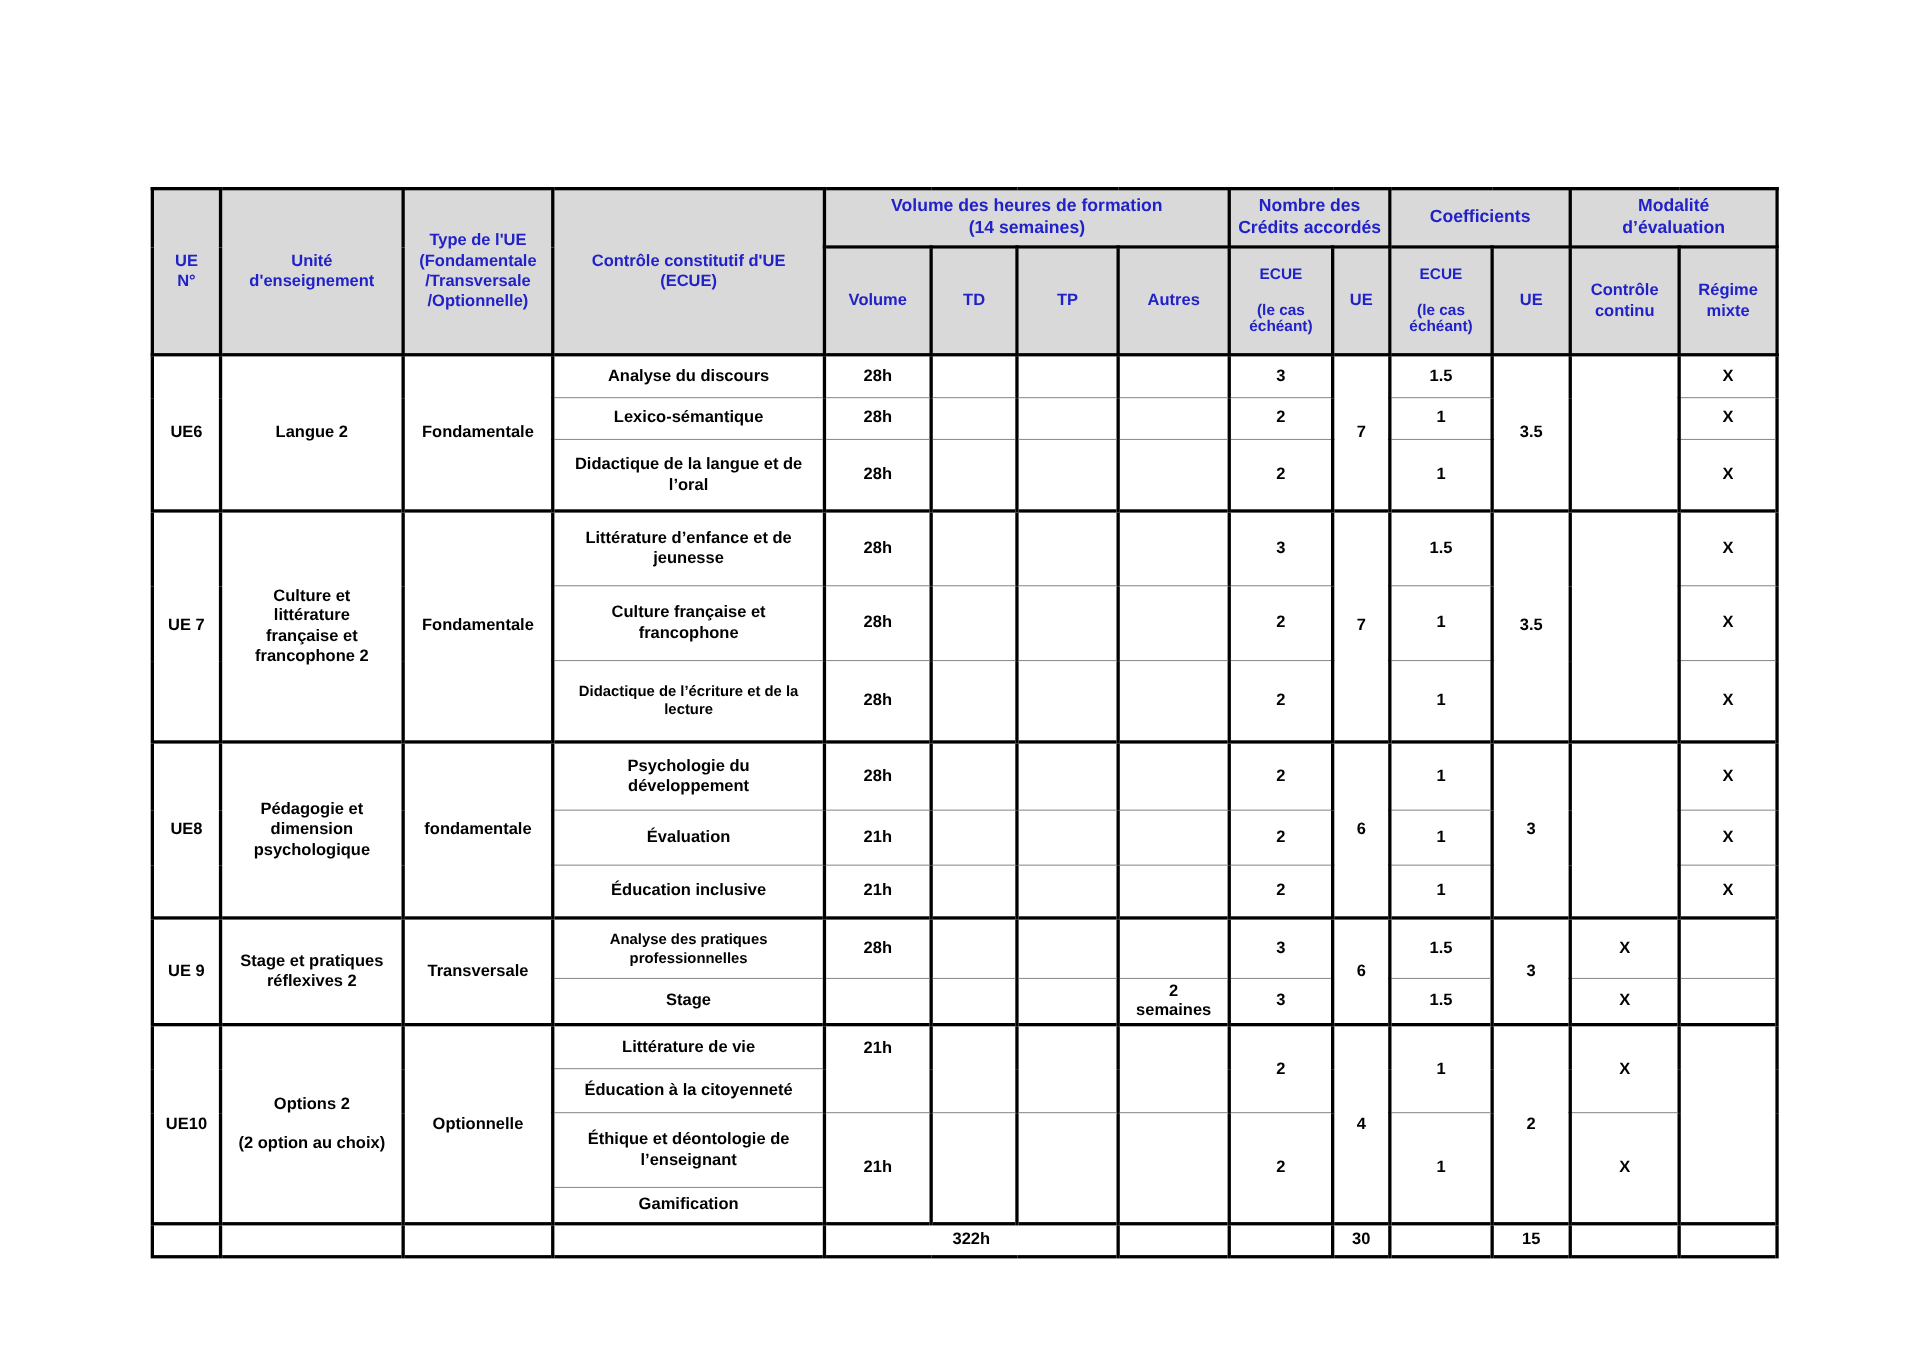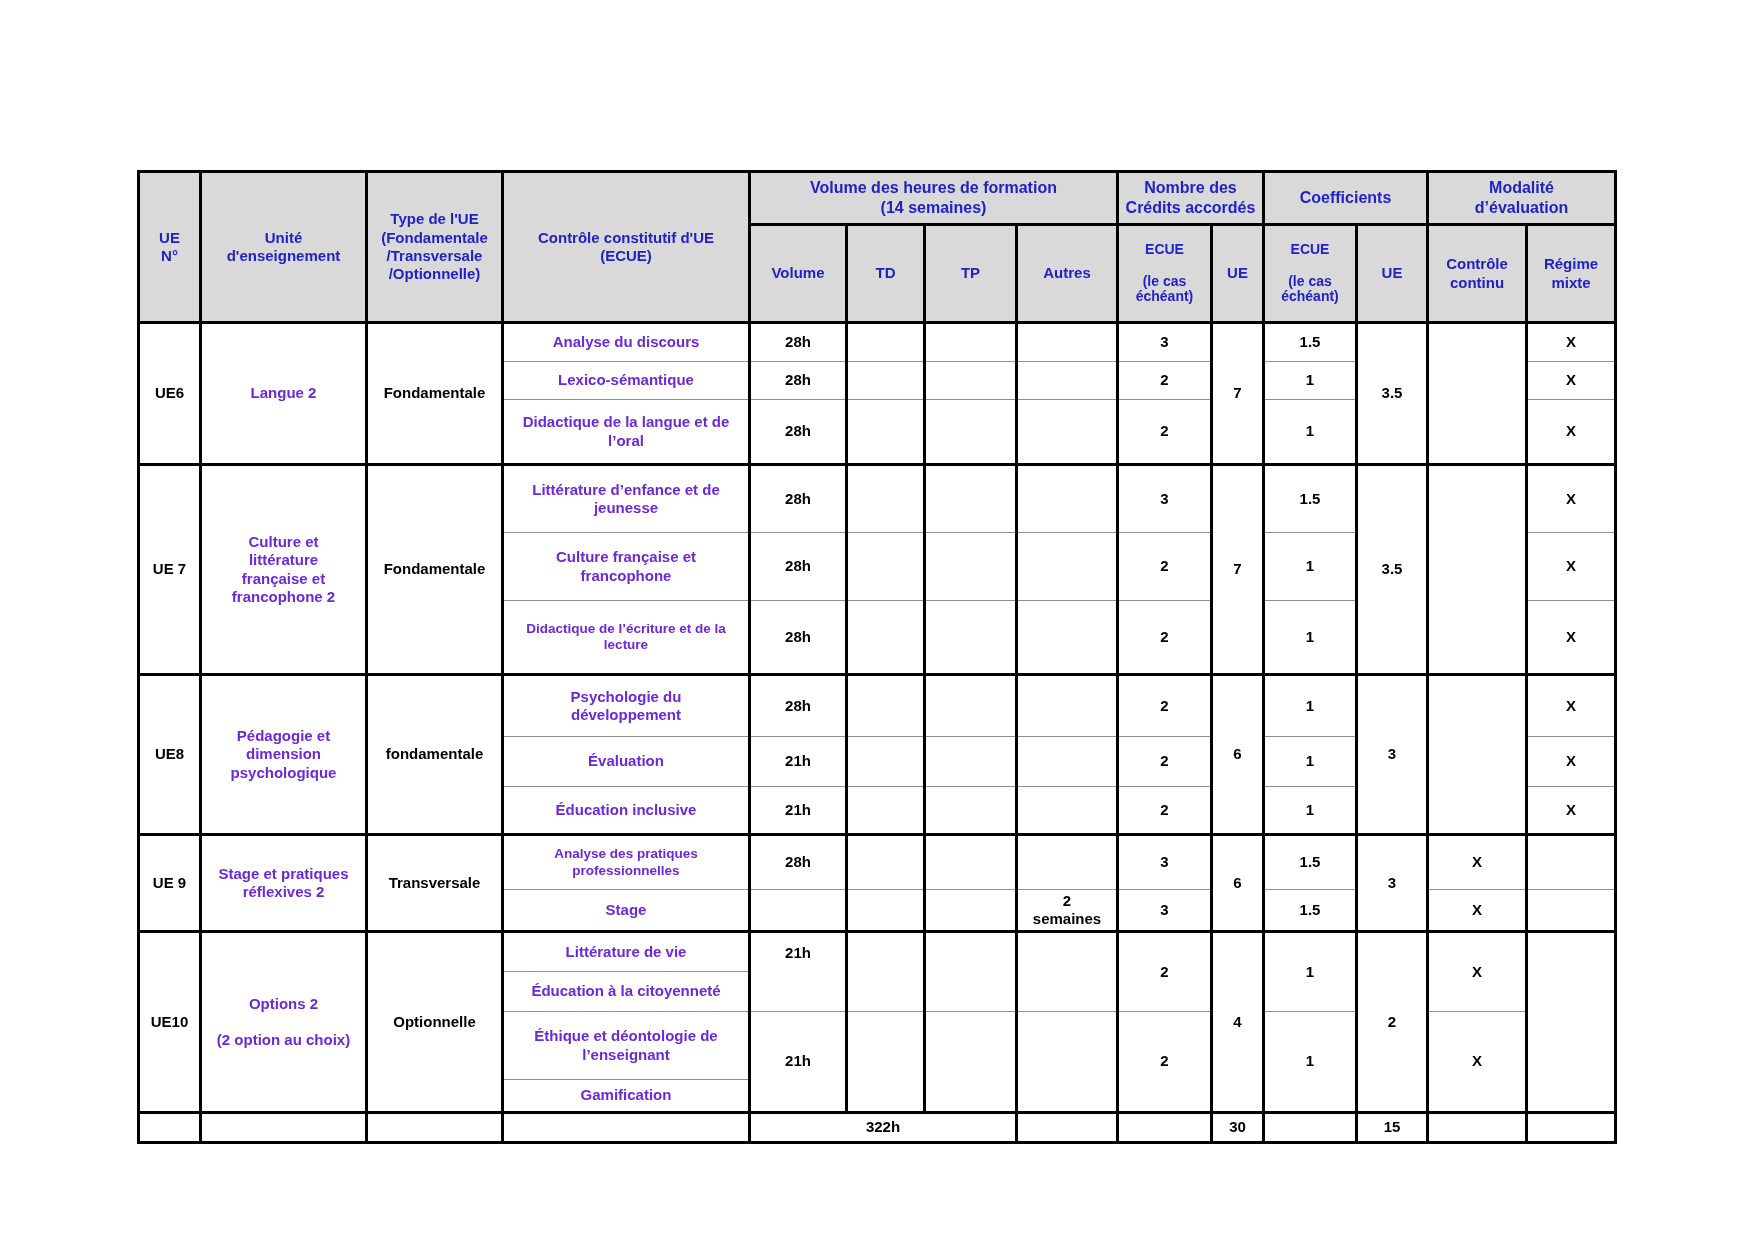--- a/index.html
+++ b/index.html
@@ -9,21 +9,21 @@
          font-size:17px;color:#8c1b1e}
   table.t{position:absolute;left:137px;top:170px;width:1477px;border-collapse:collapse;
           table-layout:fixed;border:3px solid #000;background:#fff}
   th,td{padding:0 2px;text-align:center;vertical-align:middle;white-space:pre-line;overflow:hidden}
   th{background:#d9d9d9;color:#2121c8;font-size:15px;line-height:1.22;border:3px solid #000;font-weight:bold}
   th.grp{font-size:16px}
   th.lecas{font-size:14px;line-height:1.12}
   td{border-left:3px solid #000;border-right:3px solid #000;border-top:1px solid #8f8f8f;
      font-size:15px;line-height:1.22}
   tr.blk>td{border-top:3px solid #000}
-  .red{color:#6d28d9}
+  .red{color:#000000}
   .sm{font-size:13.5px}
   .vtop{vertical-align:top;padding-top:11px}
 </style>
 </head>
 <body>
 
 <div class="page">
 
   <table class="t">
     <colgroup>

